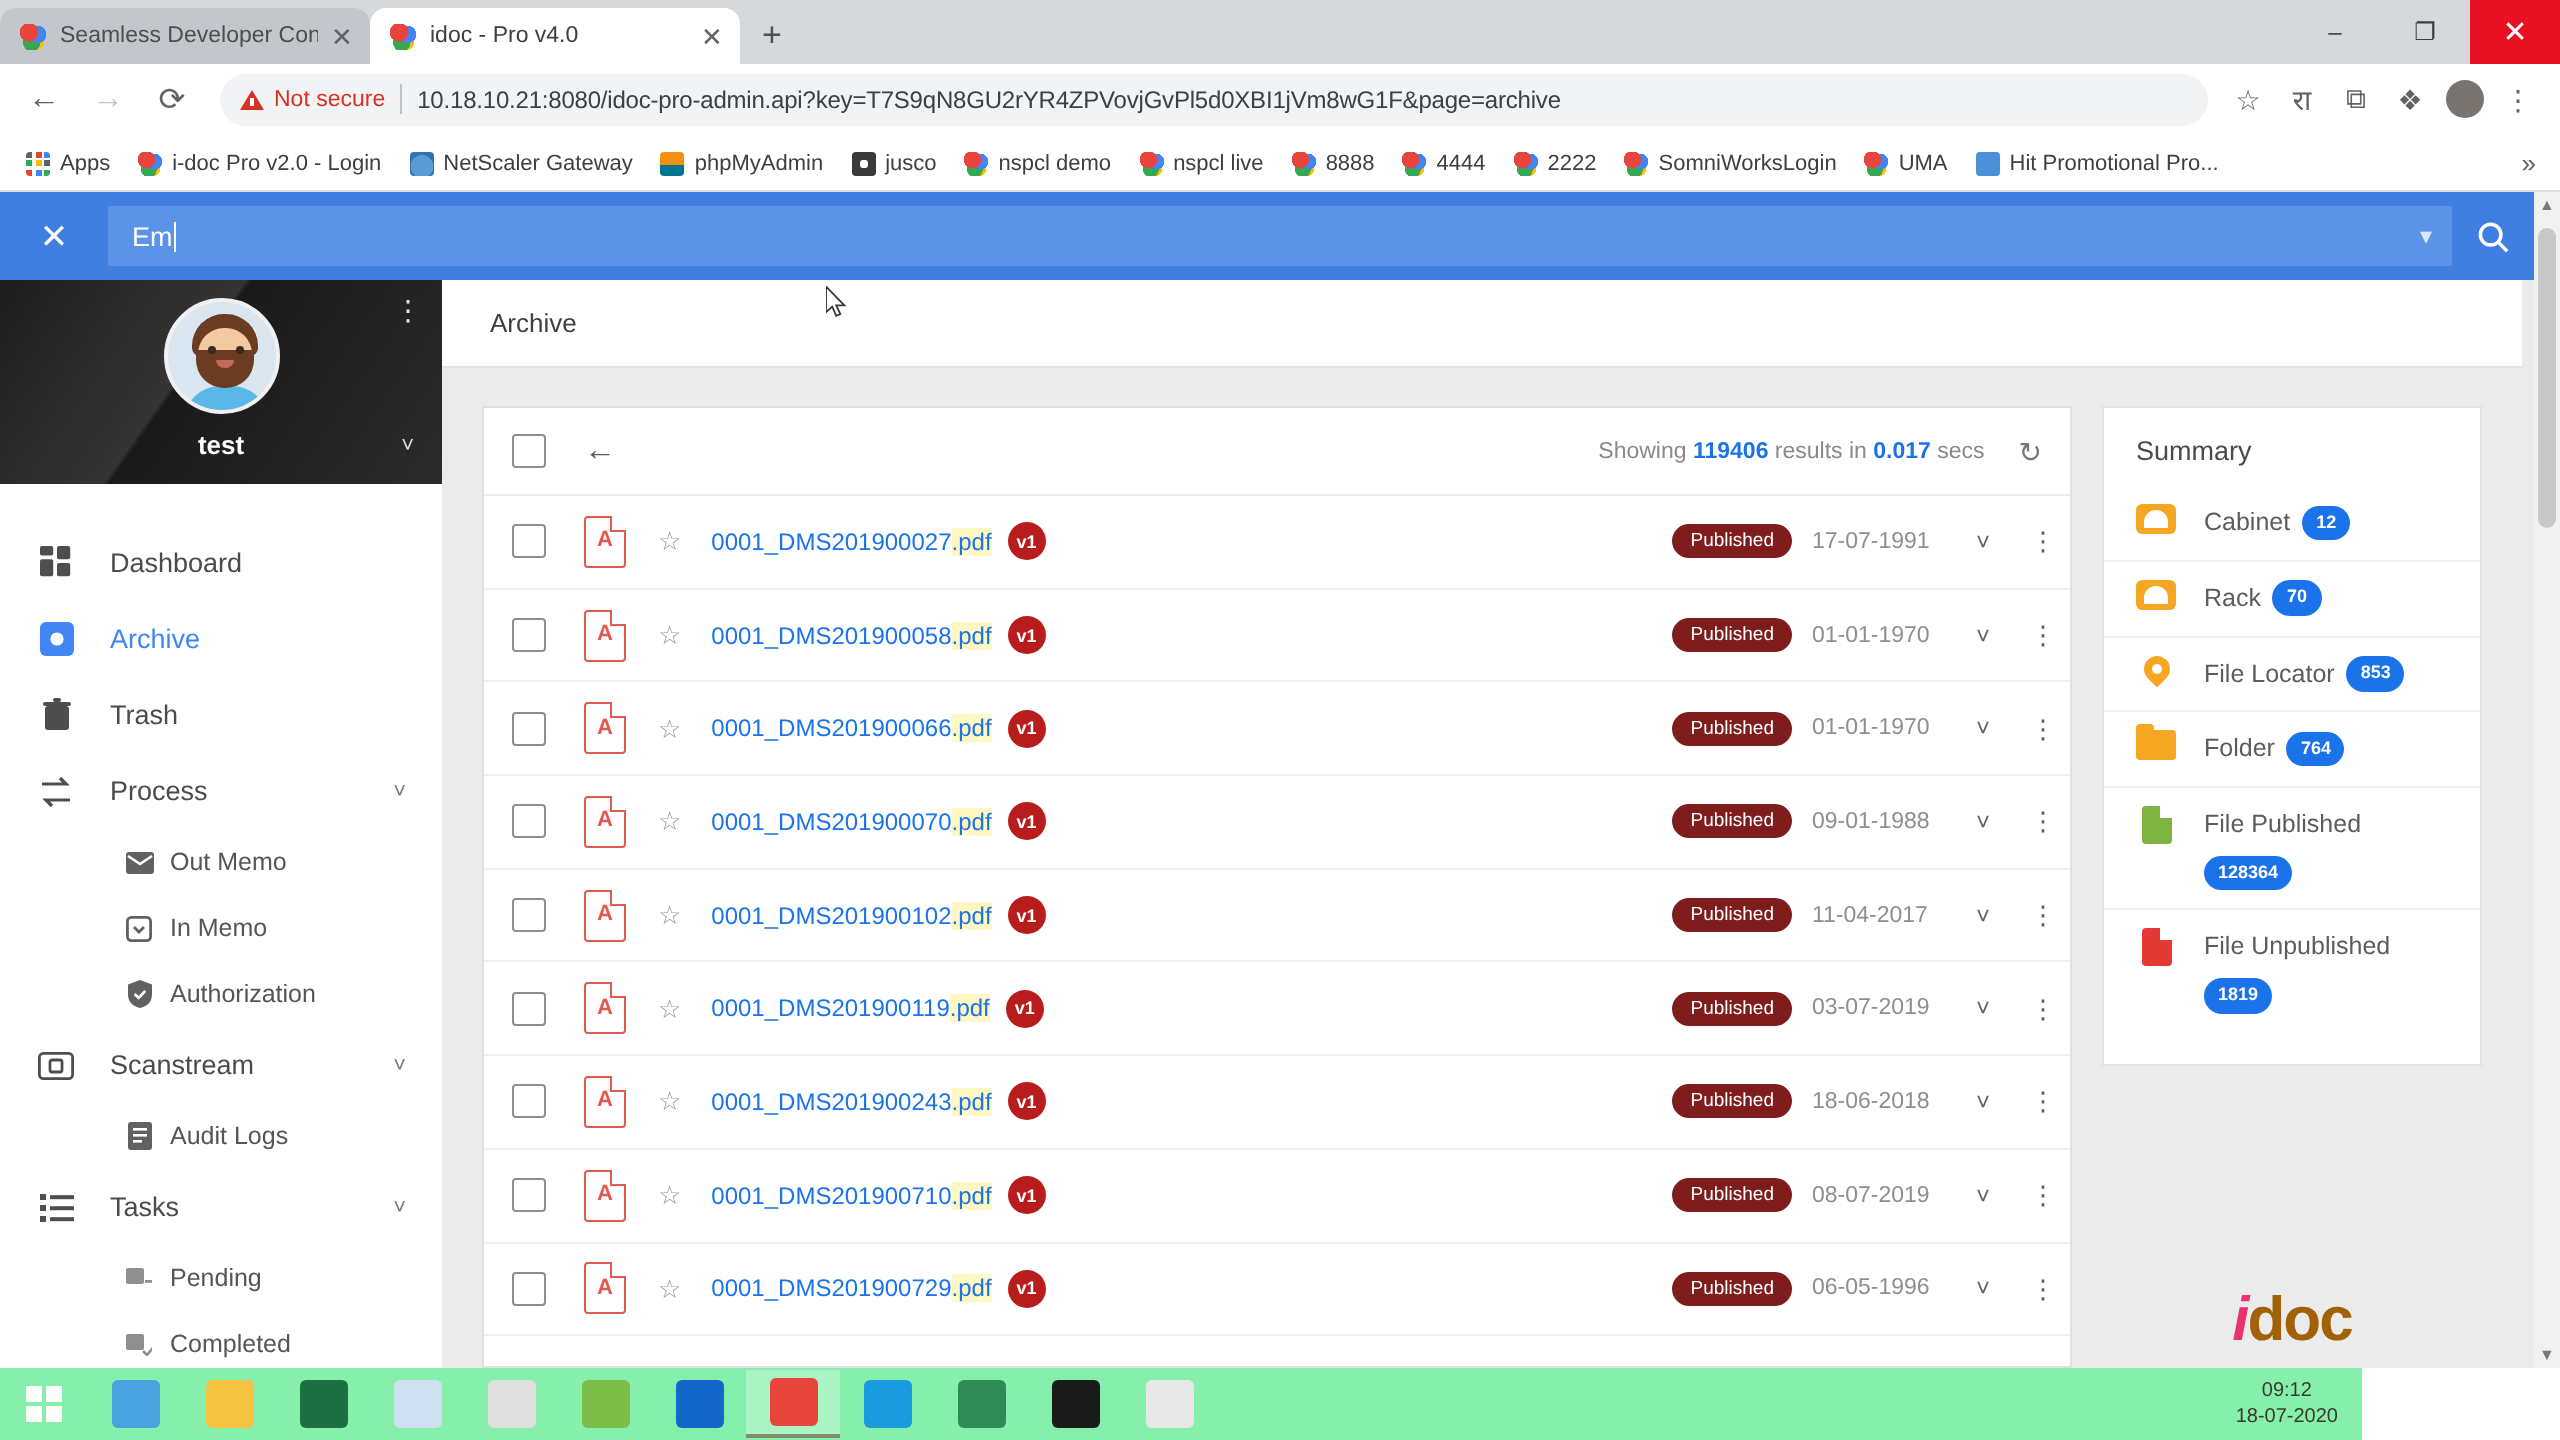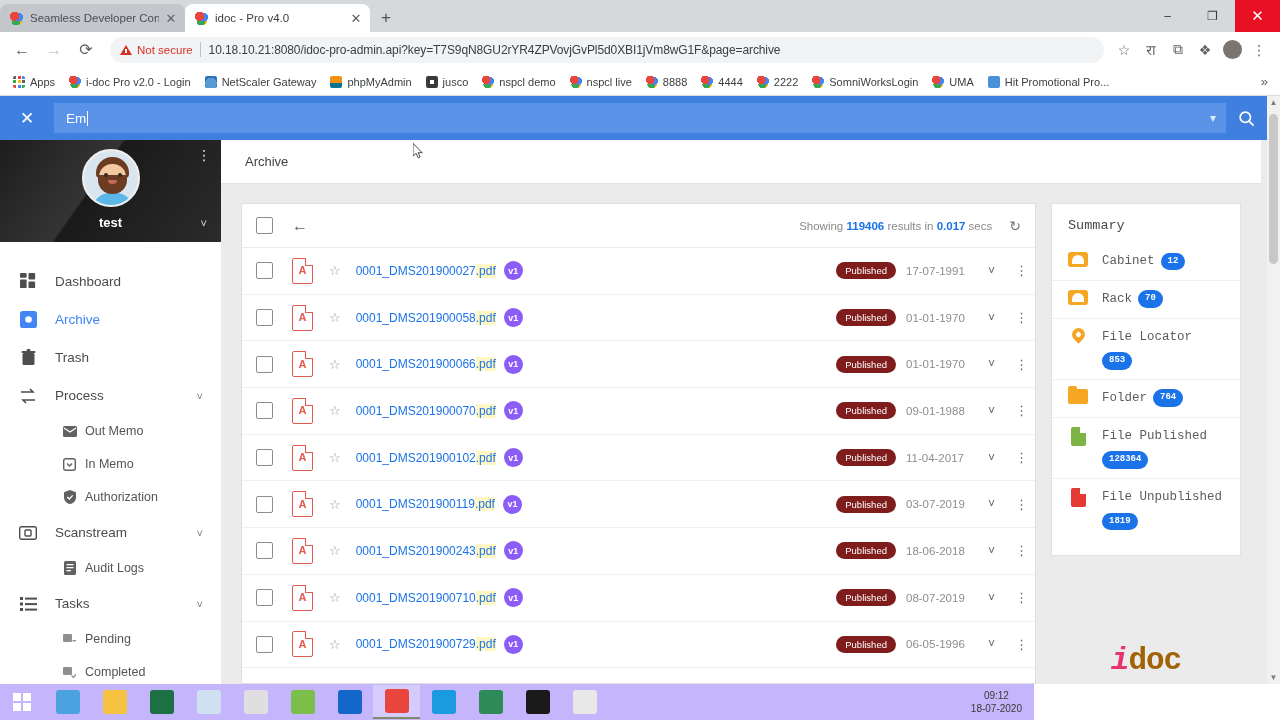--- a/index.html
+++ b/index.html
@@ -282,37 +282,37 @@
   }
   .pdf-ic span { font-size: 11px; color: #e05a50; font-weight: bold; line-height: 1; }
   .star-ic { margin-left: 16px; color: #9a9a9a; font-size: 13px; flex: 0 0 auto; }
   .fname {
     margin-left: 15px; font-size: 12px; color: #1a73e8;
     white-space: nowrap;
   }
   .fname .ext { background: #fff8c4; color: #1a73e8; }
   .vbadge {
     margin-left: 8px; width: 19px; height: 19px; border-radius: 50%;
-    background: #8b5cf6; color: #fff; font-size: 9px; font-weight: bold;
+    background: #b91c1c; color: #fff; font-size: 9px; font-weight: bold;
     display: flex; align-items: center; justify-content: center; flex: 0 0 19px;
   }
   .status-badge {
     margin-left: auto; background: #7f1d1d; color: #fff;
     font-size: 9.5px; padding: 3px 9px; border-radius: 10px;
     white-space: nowrap;
   }
   .fdate { margin-left: 10px; font-size: 11.5px; color: #8e8e8e; width: 68px; text-align: left; }
   .row-chev { margin-left: 14px; color: #636363; font-size: 12px; }
   .row-kebab {
     margin-left: 20px; color: #5e5e5e; font-size: 13px;
     line-height: 0.55; width: 6px; text-align: center;
   }
 
   
-  .summary-col { width: 190px; flex: 0 0 190px; display: flex; flex-direction: column; font-family: Liberation Mono, monospace; }
+  .summary-col { width: 190px; flex: 0 0 190px; display: flex; flex-direction: column; }
   .summary {
     background: #fff; border: 1px solid #e2e2e2; padding: 14px 0 16px 0;
   }
   .summary-title { font-size: 13.5px; color: #4a4a4a; padding: 0 16px 10px 16px; }
   .srow {
     display: flex; align-items: flex-start; padding: 9px 12px 9px 14px;
     border-top: 1px solid #f0f0f0;
   }
   .srow:first-of-type { border-top: none; }
   .s-ic { width: 24px; flex: 0 0 24px; margin-right: 12px; display: flex;
@@ -382,22 +382,22 @@
   }
 
   
   .cursor {
     position: absolute; left: 413px; top: 143px; width: 11px; height: 17px;
     pointer-events: none;
   }
 
   
   .taskbar {
-    position: absolute; bottom: 0; left: 0; width: 1034px; height: 36px;
-    background: #c4b5fd; display: flex; align-items: center;
+    position: absolute; bottom: 0; left: 0; width: 1181px; height: 36px;
+    background: #86efac; display: flex; align-items: center;
   }
   .tb-start {
     width: 44px; height: 36px; display: flex; align-items: center;
     justify-content: center; flex: 0 0 44px;
   }
   .win-logo {
     width: 18px; height: 18px;
     background:
       linear-gradient(#fff,#fff) 0 0/8px 8px no-repeat,
       linear-gradient(#fff,#fff) 10px 0/8px 8px no-repeat,

